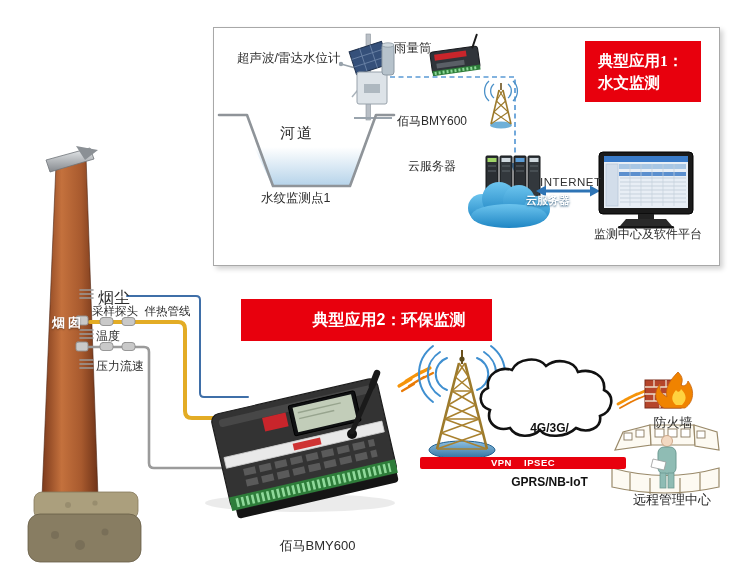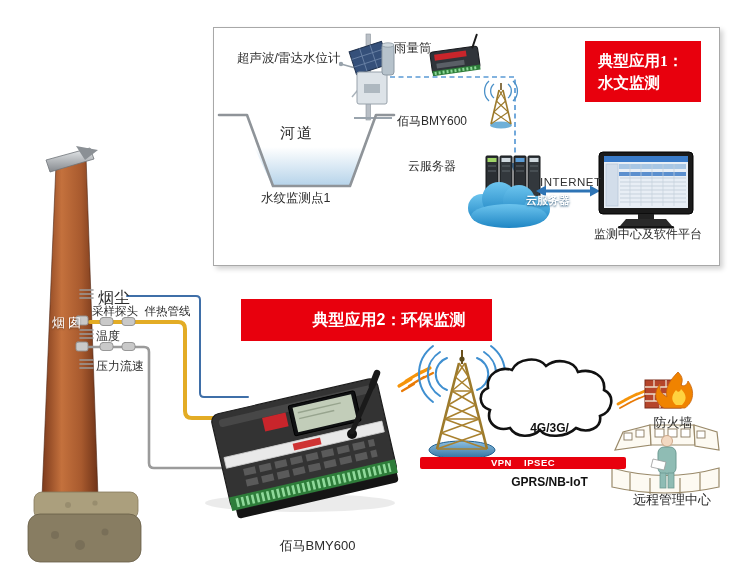--- a/index.html
+++ b/index.html
@@ -18,21 +18,21 @@
   }
   .badge1{left:585px;top:41px;width:116px;height:61px;font-size:15.5px;
     padding:9px 0 0 13px;box-sizing:border-box;line-height:22px;font-family:Liberation Serif, serif;}
   .badge2{left:241px;top:299px;width:206px;height:42px;font-size:16px;
     text-align:center;line-height:42px;}
   .vpn-bar{
     position:absolute;z-index:4;left:420px;top:457px;width:206px;height:12px;
     background:#e8000d;border-radius:2px;color:#fff;font-size:9.5px;font-weight:bold;
     text-align:center;line-height:12px;word-spacing:9px;letter-spacing:.5px;
   }
-  .stack-label{left:52px;top:316px;color:#ffffff;font-size:13px;font-weight:normal;
+  .stack-label{left:52px;top:316px;color:#ffffff;font-size:13px;font-weight:bold;
     letter-spacing:3px;text-shadow:0 1px 2px rgba(0,0,0,.45);}
   .s-dust{left:98px;top:289px;font-size:16px;}
   .s-probe{left:92px;top:305px;font-size:11.5px;}
   .s-temp{left:96px;top:330px;font-size:12px;}
   .s-press{left:96px;top:360px;font-size:12px;}
   .l-gauge{left:237px;top:51px;font-size:12.5px;}
   .l-rain{left:394px;top:41px;font-size:12.5px;}
   .l-rtu1{left:394px;top:84px;width:76px;text-align:center;font-size:12px;line-height:15px;}
   .l-river{left:280px;top:124px;font-size:15px;letter-spacing:2px;}
   .l-point{left:261px;top:191px;font-size:12.5px;}

